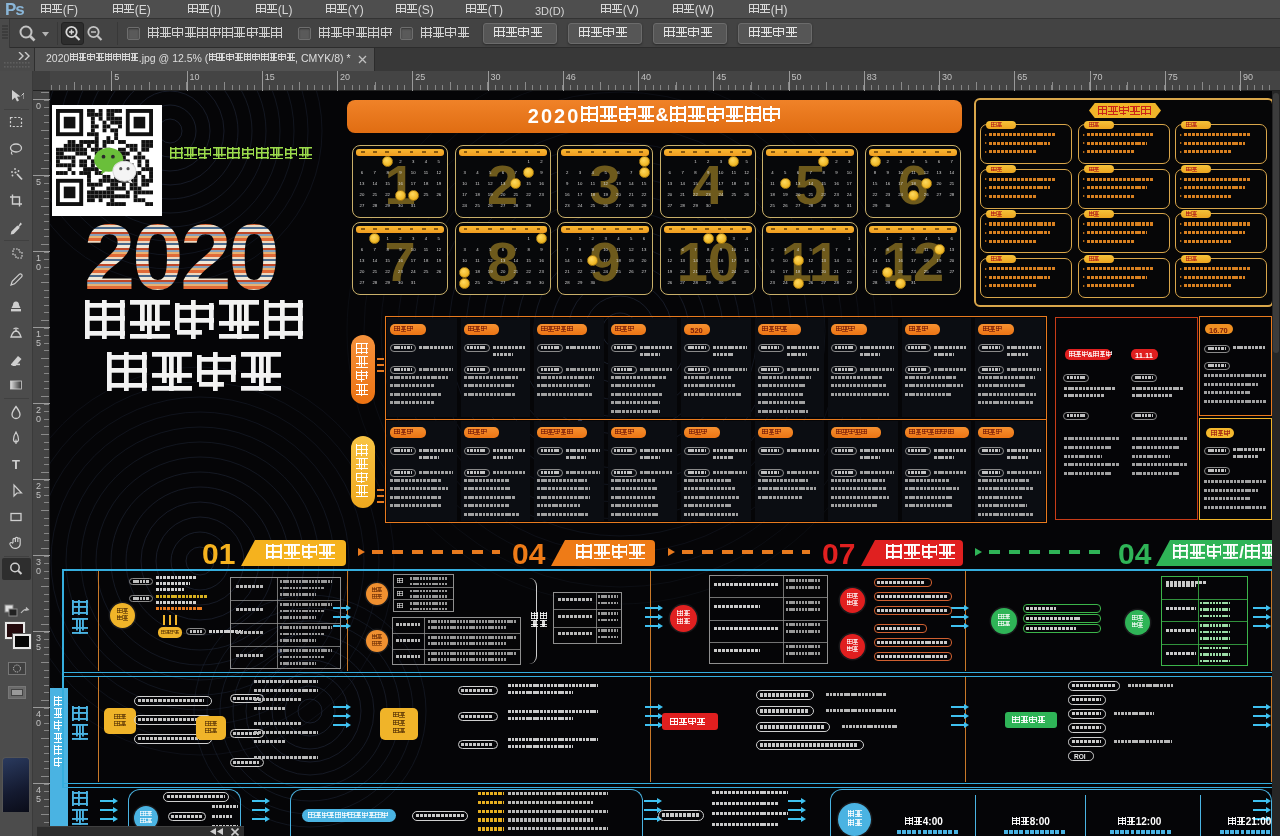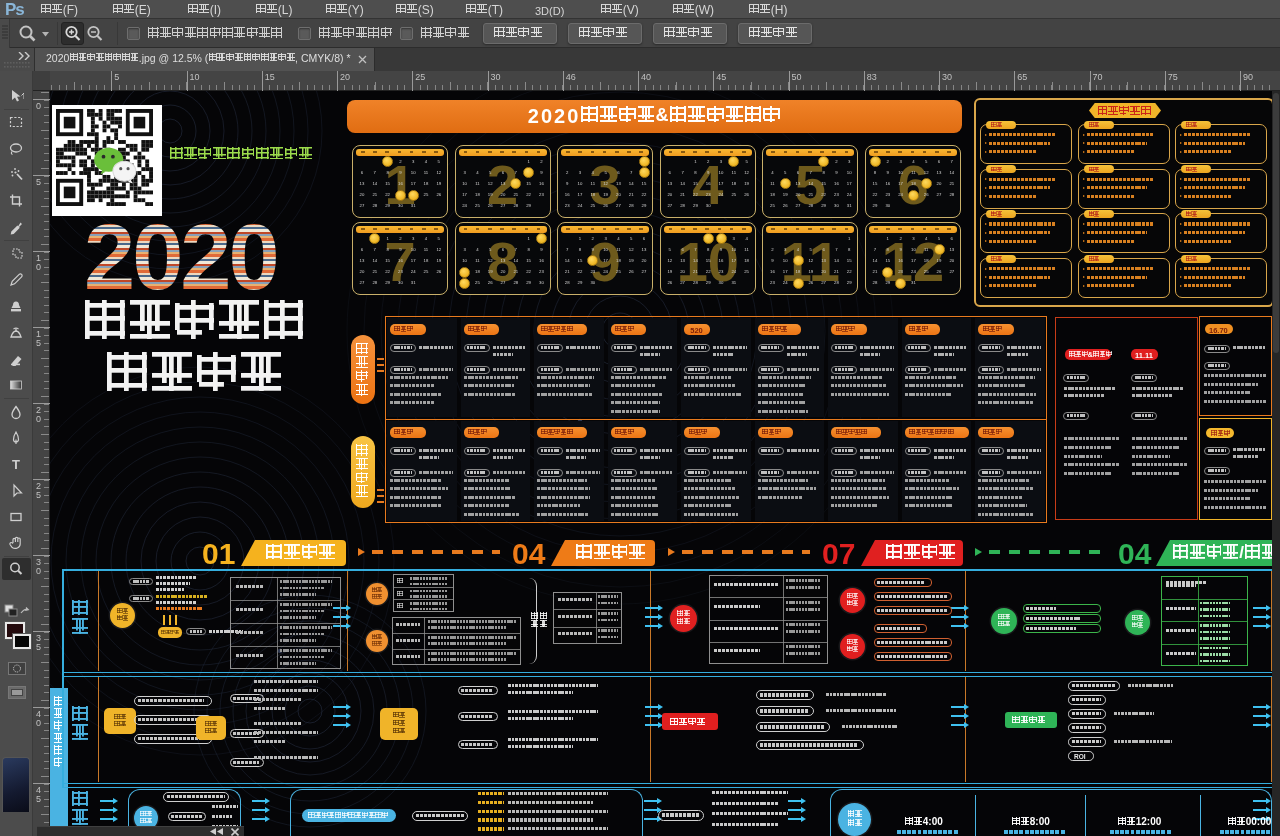--- a/index.html
+++ b/index.html
@@ -1665,21 +1665,21 @@
     <div class="a" style="left:838px;top:819.2px;width:33px;text-align:center"><span class="cg" style="font-size:7.5px;color:#fff"><i></i><i></i></span></div>
     <div class="a" style="left:975px;top:795px;width:1.2px;height:41px;background:#4ab3e2"></div>
     <div class="a" style="left:1085px;top:795px;width:1.2px;height:41px;background:#4ab3e2"></div>
     <div class="a" style="left:1200px;top:795px;width:1.2px;height:41px;background:#4ab3e2"></div>
     <div class="a" style="left:905px;top:817px"><span class="cg" style="font-size:9px;color:#fff"><i></i><i></i></span><span style="font-size:10px;font-weight:bold;color:#fff;vertical-align:top;line-height:1">4:00</span></div>
     <div class="a" style="left:897px;top:829.5px;width:62px;height:4.2px;background:repeating-linear-gradient(90deg,#4ab3e2 0 3.90px,transparent 3.90px 5.15px)"></div>
     <div class="a" style="left:1012px;top:817px"><span class="cg" style="font-size:9px;color:#fff"><i></i><i></i></span><span style="font-size:10px;font-weight:bold;color:#fff;vertical-align:top;line-height:1">8:00</span></div>
     <div class="a" style="left:1004px;top:829.5px;width:62px;height:4.2px;background:repeating-linear-gradient(90deg,#4ab3e2 0 3.90px,transparent 3.90px 5.15px)"></div>
     <div class="a" style="left:1118px;top:817px"><span class="cg" style="font-size:9px;color:#fff"><i></i><i></i></span><span style="font-size:10px;font-weight:bold;color:#fff;vertical-align:top;line-height:1">12:00</span></div>
     <div class="a" style="left:1110px;top:829.5px;width:62px;height:4.2px;background:repeating-linear-gradient(90deg,#4ab3e2 0 3.90px,transparent 3.90px 5.15px)"></div>
-    <div class="a" style="left:1228px;top:817px"><span class="cg" style="font-size:9px;color:#fff"><i></i><i></i></span><span style="font-size:10px;font-weight:bold;color:#fff;vertical-align:top;line-height:1">00:00</span></div>
+    <div class="a" style="left:1228px;top:817px"><span class="cg" style="font-size:9px;color:#fff"><i></i><i></i></span><span style="font-size:10px;font-weight:bold;color:#fff;vertical-align:top;line-height:1">21:00</span></div>
     <div class="a" style="left:1220px;top:829.5px;width:62px;height:4.2px;background:repeating-linear-gradient(90deg,#4ab3e2 0 3.90px,transparent 3.90px 5.15px)"></div>
     <div class="a" style="left:0px;top:0px;width:1280px;height:19px;background:#4e4e4e;border-bottom:1px solid #333"></div>
     <div class="a" style="left:5px;top:0px;font-size:17px;font-weight:bold;color:#8ab6d8;letter-spacing:-1px">Ps</div>
     <div class="a" style="left:40px;top:3.5px;color:#d6d6d6"><span class="cg" style="font-size:11.5px;color:#d6d6d6"><i></i><i></i></span><span style="font-size:12px;color:#d6d6d6;vertical-align:top;line-height:1.15">(F)</span></div>
     <div class="a" style="left:112px;top:3.5px;color:#d6d6d6"><span class="cg" style="font-size:11.5px;color:#d6d6d6"><i></i><i></i></span><span style="font-size:12px;color:#d6d6d6;vertical-align:top;line-height:1.15">(E)</span></div>
     <div class="a" style="left:187px;top:3.5px;color:#d6d6d6"><span class="cg" style="font-size:11.5px;color:#d6d6d6"><i></i><i></i></span><span style="font-size:12px;color:#d6d6d6;vertical-align:top;line-height:1.15">(I)</span></div>
     <div class="a" style="left:255px;top:3.5px;color:#d6d6d6"><span class="cg" style="font-size:11.5px;color:#d6d6d6"><i></i><i></i></span><span style="font-size:12px;color:#d6d6d6;vertical-align:top;line-height:1.15">(L)</span></div>
     <div class="a" style="left:325px;top:3.5px;color:#d6d6d6"><span class="cg" style="font-size:11.5px;color:#d6d6d6"><i></i><i></i></span><span style="font-size:12px;color:#d6d6d6;vertical-align:top;line-height:1.15">(Y)</span></div>
     <div class="a" style="left:395px;top:3.5px;color:#d6d6d6"><span class="cg" style="font-size:11.5px;color:#d6d6d6"><i></i><i></i></span><span style="font-size:12px;color:#d6d6d6;vertical-align:top;line-height:1.15">(S)</span></div>
     <div class="a" style="left:465px;top:3.5px;color:#d6d6d6"><span class="cg" style="font-size:11.5px;color:#d6d6d6"><i></i><i></i></span><span style="font-size:12px;color:#d6d6d6;vertical-align:top;line-height:1.15">(T)</span></div>

